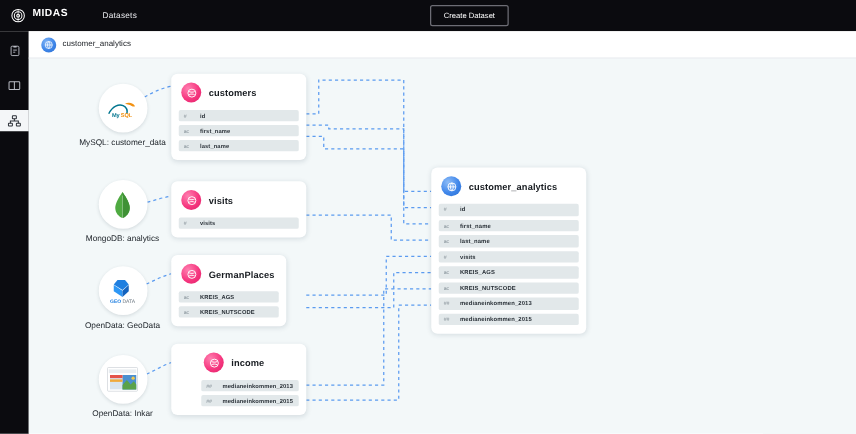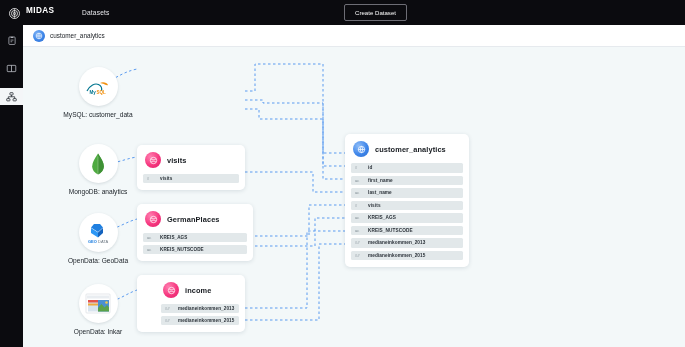--- a/index.html
+++ b/index.html
@@ -89,21 +89,21 @@
   .field{
     height:9px;background:#e2e8ea;border-radius:1.5px;margin-bottom:3px;
     display:flex;align-items:center;gap:4px;padding-left:4px;box-sizing:border-box;
   }
   .field:last-child{margin-bottom:0;}
   .ftype{font-size:4.2px;color:#7f8b93;width:9px;flex:0 0 auto;letter-spacing:-.2px;}
   .fname{font-size:4.6px;color:#2a3138;font-weight:700;letter-spacing:.1px;}
 
   .node-customers{left:114px;top:12px;width:108px;}
   .node-visits{left:114px;top:98px;width:108px;}
-  .node-german{left:114px;top:157px;width:116px;}
+  .node-german{left:114px;top:157px;width:92px;}
   .node-income{left:114px;top:228px;width:108px;padding-left:24px;}
   .node-target{left:322px;top:87px;width:124px;}
 
   .node-target .field{height:9.5px;}
   .node-target .fname{font-size:4.7px;}
 </style>
 </head>
 <body>
 
 <div id="app">
@@ -240,20 +240,43 @@
           <path d="M26 14 L48 14 L48 37 L26 37 Z" fill="#4a8fd0"></path>
           <path d="M26 30 L33 22 L39 29 L44 24 L48 29 L48 37 L26 37 Z" fill="#5aa24a"></path>
           <circle cx="43" cy="19" r="2.6" fill="#f2c84b"></circle>
           <rect x="6" y="14" width="20" height="5" fill="#e4524a"></rect>
           <rect x="6" y="21" width="20" height="4" fill="#f0a93c"></rect>
         </svg>
       </div>
       <div class="src-label">OpenData: Inkar</div>
     </div>
 
+    <div class="node node-customers">
+      <div class="node-head">
+        <span class="node-badge">
+          <svg width="9" height="9" viewBox="0 0 24 24" fill="none" stroke="#ffffff" stroke-width="2">
+            <circle cx="12" cy="12" r="8.5"></circle>
+              <path d="M6 8.5c3 2 9 2 12 0M6 15.5c3-2 9-2 12 0"></path>
+          </svg>
+        </span>
+        <span class="node-title">customers</span>
+      </div>
+      <div class="field">
+        <span class="ftype">#</span>
+        <span class="fname">id</span>
+      </div>
+      <div class="field">
+        <span class="ftype">ac</span>
+        <span class="fname">first_name</span>
+      </div>
+      <div class="field">
+        <span class="ftype">ac</span>
+        <span class="fname">last_name</span>
+      </div>
+    </div>
 
     <div class="node node-visits">
       <div class="node-head">
         <span class="node-badge">
           <svg width="9" height="9" viewBox="0 0 24 24" fill="none" stroke="#ffffff" stroke-width="2">
             <circle cx="12" cy="12" r="8.5"></circle>
               <path d="M6 8.5c3 2 9 2 12 0M6 15.5c3-2 9-2 12 0"></path>
           </svg>
         </span>
         <span class="node-title">visits</span>

